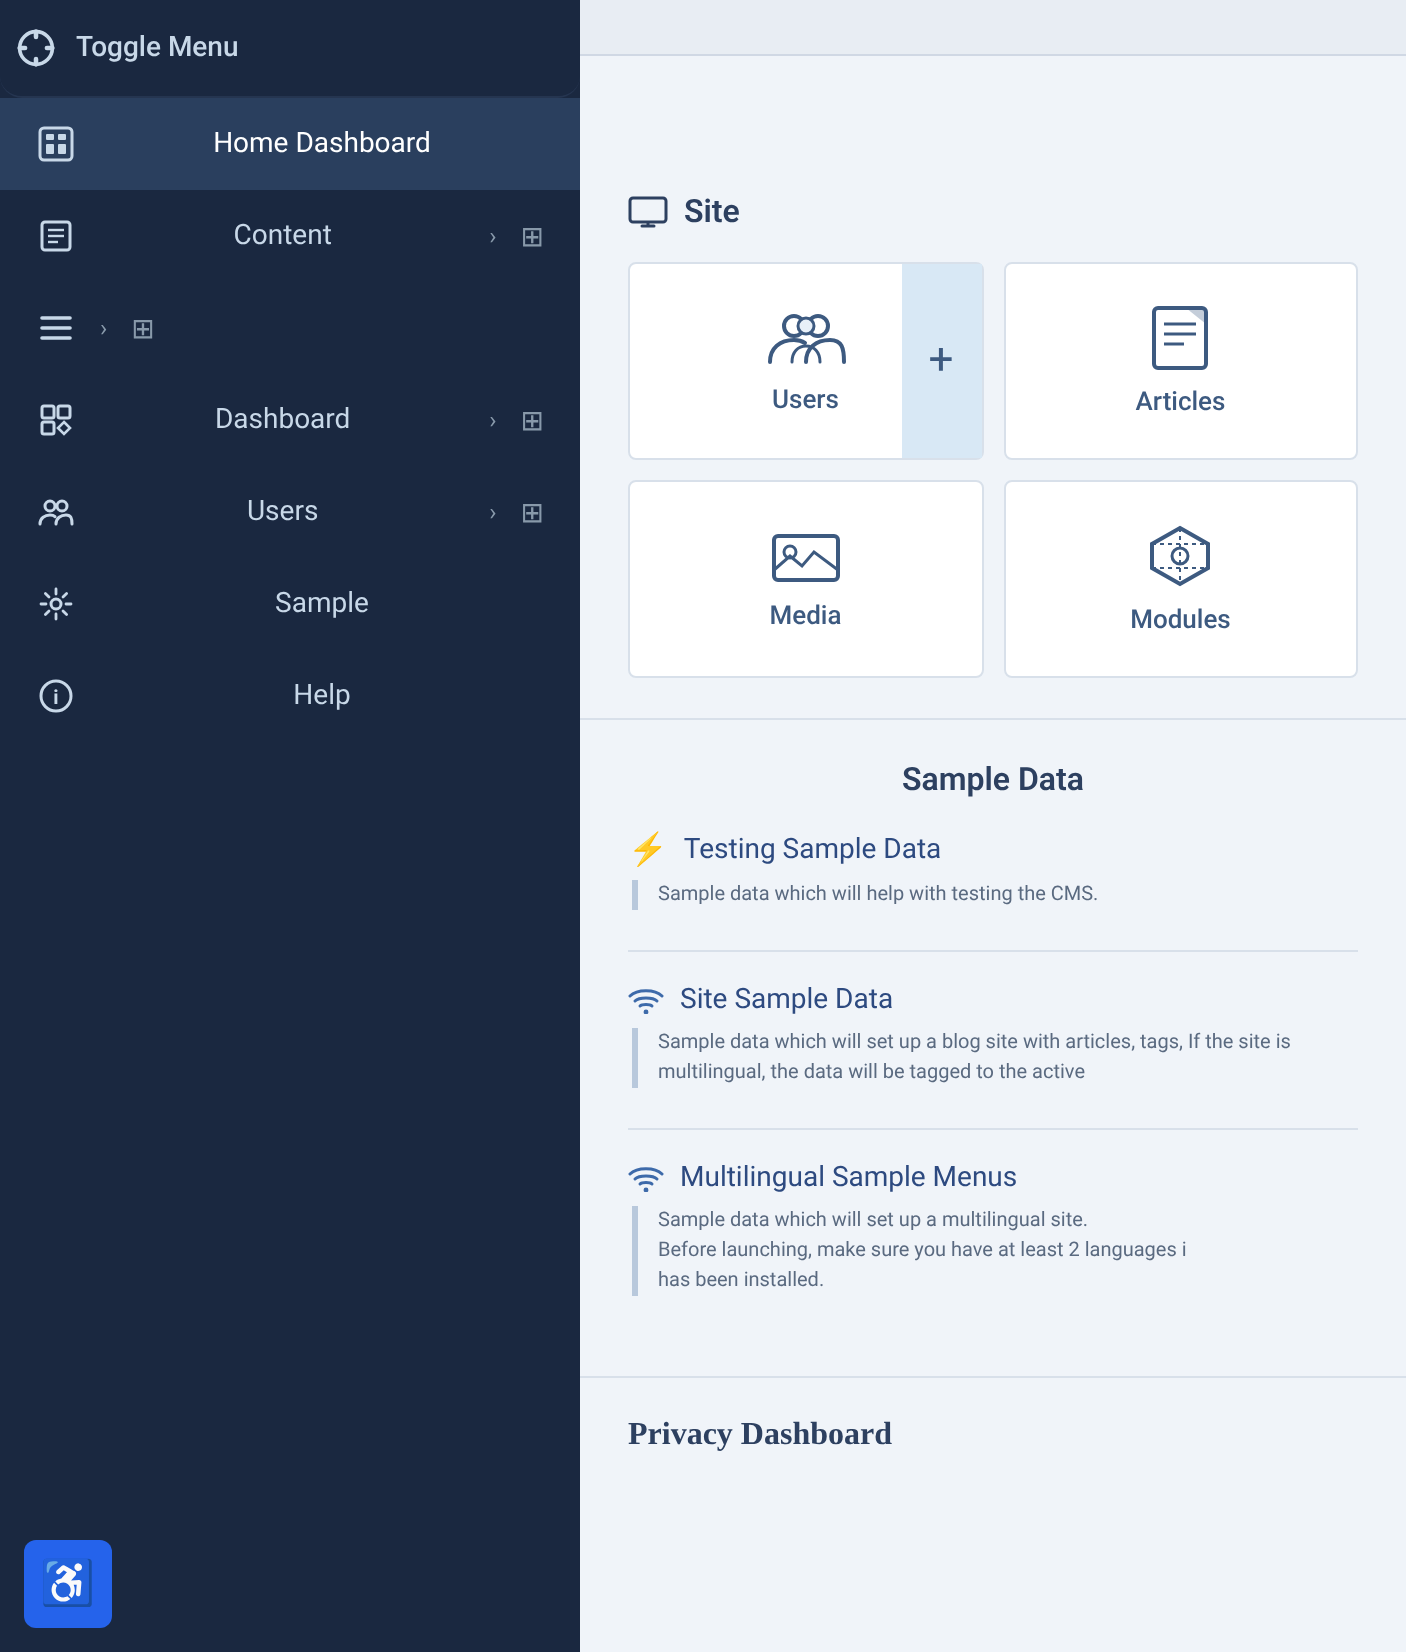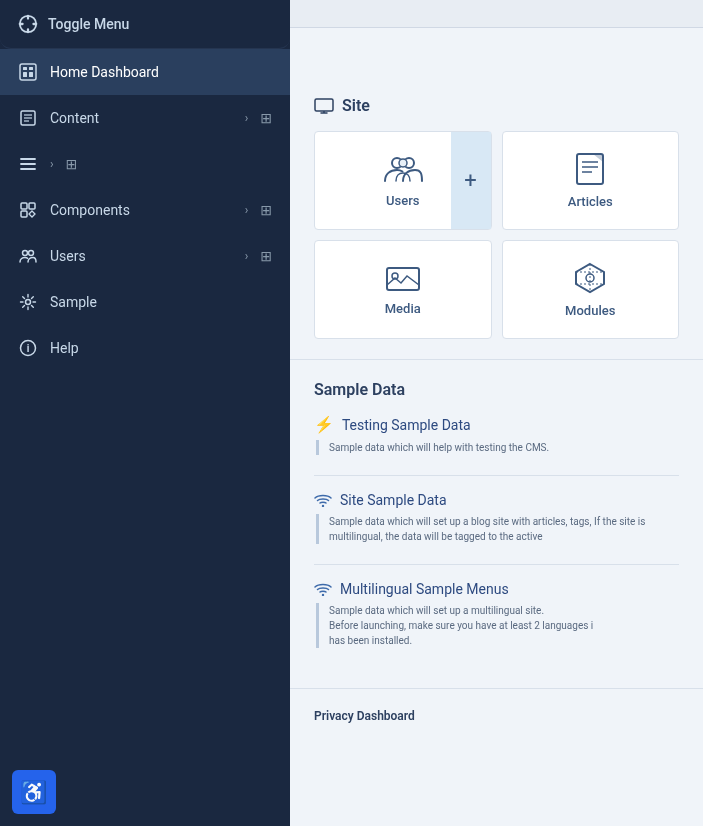--- a/index.html
+++ b/index.html
@@ -14,21 +14,21 @@
       display: flex;
       flex-direction: column;
       height: 826px;
       overflow: hidden;
     }
 
     .sidebar-toggle {
       display: flex;
       align-items: center;
       gap: 10px;
-      padding: 14px 18px;
+      padding: 14px 8px;
       cursor: pointer;
       color: #c8d8e8;
       font-size: 14px;
       font-weight: 500;
       border-bottom: 1px solid #253550;
       border-radius: 11px;
     }
 
     .nav-item {
       display: flex;
@@ -37,21 +37,21 @@
       padding: 13px 18px;
       cursor: pointer;
       color: #c8d8e8;
       font-size: 14px;
       font-weight: 400;
       position: relative;
       text-decoration: none;
     }
     .nav-item.active { background: #2a3f5e; color: #fff; }
 
-    .nav-item .nav-label { flex: 1; }
+    .nav-item .nav-label { flex: 1; text-align: center; }
     .nav-item .nav-arrow { color: #8899aa; font-size: 12px; }
     .nav-item .nav-grid { color: #8899aa; font-size: 14px; }
 
     .nav-icon {
       width: 20px;
       height: 20px;
       display: flex;
       align-items: center;
       justify-content: center;
       flex-shrink: 0;
@@ -136,20 +136,21 @@
     }
 
     
     .sample-section { padding: 20px 24px; border-bottom: 1px solid #d8e0ea; }
 
     .sample-title {
       font-size: 16px;
       font-weight: 600;
       color: #2d4060;
       margin-bottom: 16px;
+      text-align: center;
     }
 
     .sample-item {
       margin-bottom: 20px;
     }
 
     .sample-item-header {
       display: flex;
       align-items: center;
       gap: 8px;
@@ -174,23 +175,24 @@
       border-left: 3px solid #b8c8dc;
       padding-left: 10px;
       margin-left: 2px;
     }
 
     .sample-divider { border: none; border-top: 1px solid #d8e0ea; margin: 16px 0; }
 
     
     .privacy-section { padding: 20px 24px; }
     .privacy-title {
-      font-size: 12px;
+      font-size: 16px;
       font-weight: 600;
       color: #2d4060;
+      font-family: Liberation Serif, serif;
     }
 
     
     svg { display: block; }
   </style>
 </head>
 <body>
 
 <aside class="sidebar">
 
@@ -249,21 +251,21 @@
 
   <div class="nav-item">
     <div class="nav-icon">
       <svg width="18" height="18" viewBox="0 0 18 18" fill="none">
         <rect x="2" y="2" width="6" height="6" rx="1" stroke="#c8d8e8" stroke-width="1.5" fill="none"></rect>
         <rect x="10" y="2" width="6" height="6" rx="1" stroke="#c8d8e8" stroke-width="1.5" fill="none"></rect>
         <rect x="2" y="10" width="6" height="6" rx="1" stroke="#c8d8e8" stroke-width="1.5" fill="none"></rect>
         <path d="M13 10 L16 13 L13 16 L10 13 Z" stroke="#c8d8e8" stroke-width="1.3" fill="none"></path>
       </svg>
     </div>
-    <span class="nav-label">Components</span>
+    <span class="nav-label">Dashboard</span>
     <span class="nav-arrow">›</span>
     <span class="nav-grid">⊞</span>
   </div>
 
   <div class="nav-item">
     <div class="nav-icon">
       <svg width="18" height="18" viewBox="0 0 18 18" fill="none">
         <circle cx="6" cy="6" r="2.5" stroke="#c8d8e8" stroke-width="1.5" fill="none"></circle>
         <circle cx="12" cy="6" r="2.5" stroke="#c8d8e8" stroke-width="1.5" fill="none"></circle>
         <path d="M1 15 C1 12 3.5 10.5 6 10.5 C7 10.5 8 10.8 8.5 11.3" stroke="#c8d8e8" stroke-width="1.5" stroke-linecap="round" fill="none"></path>

